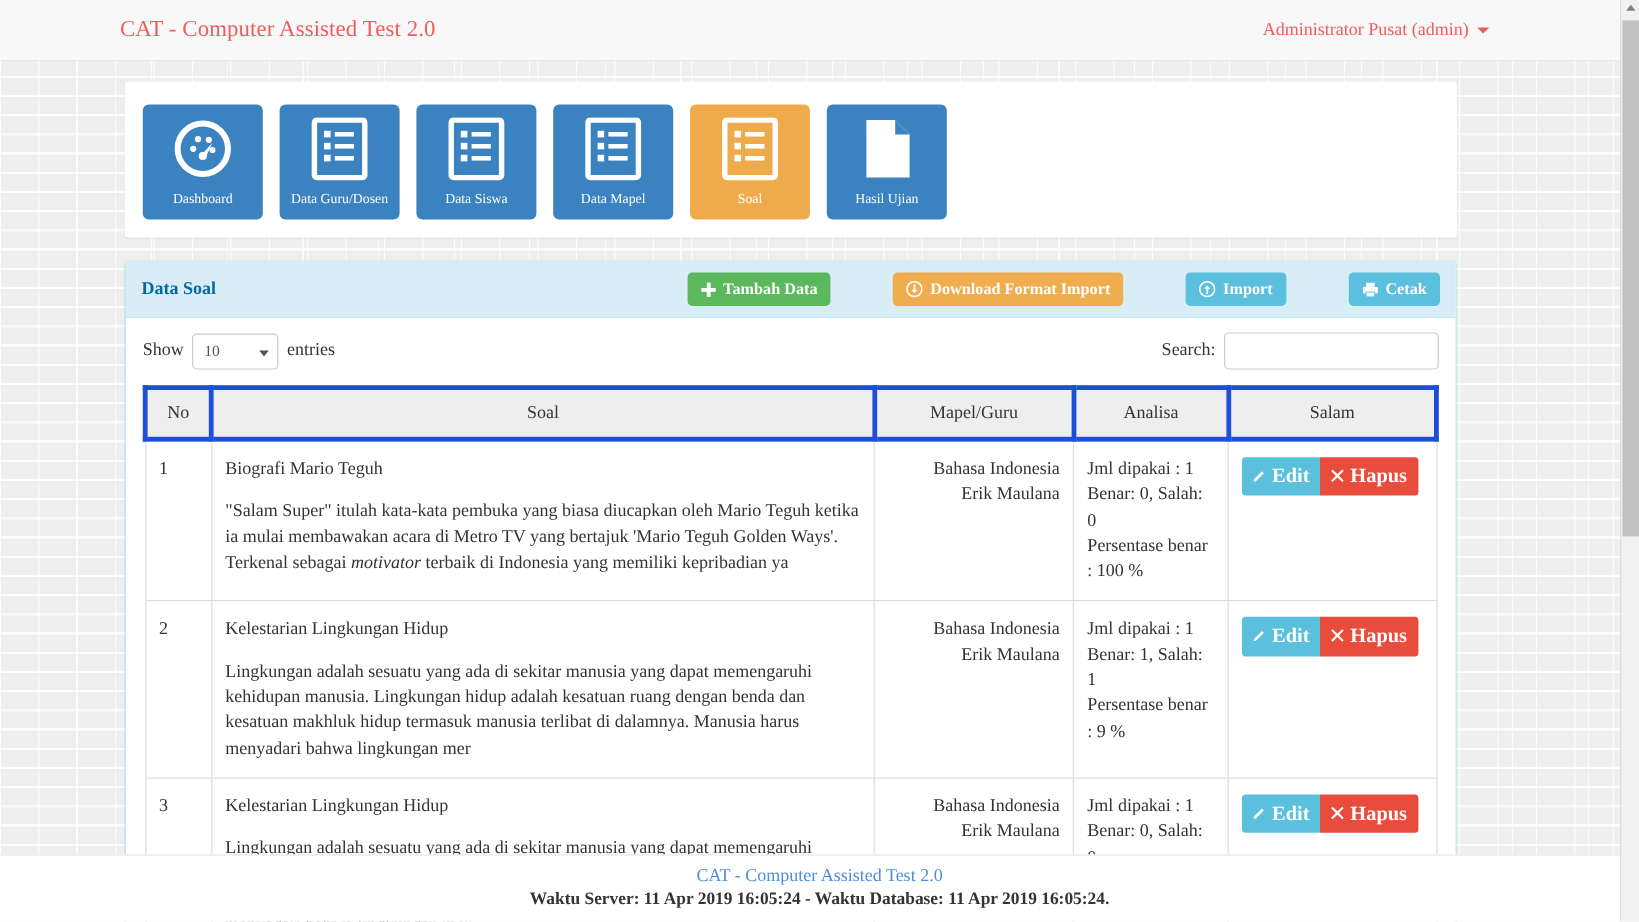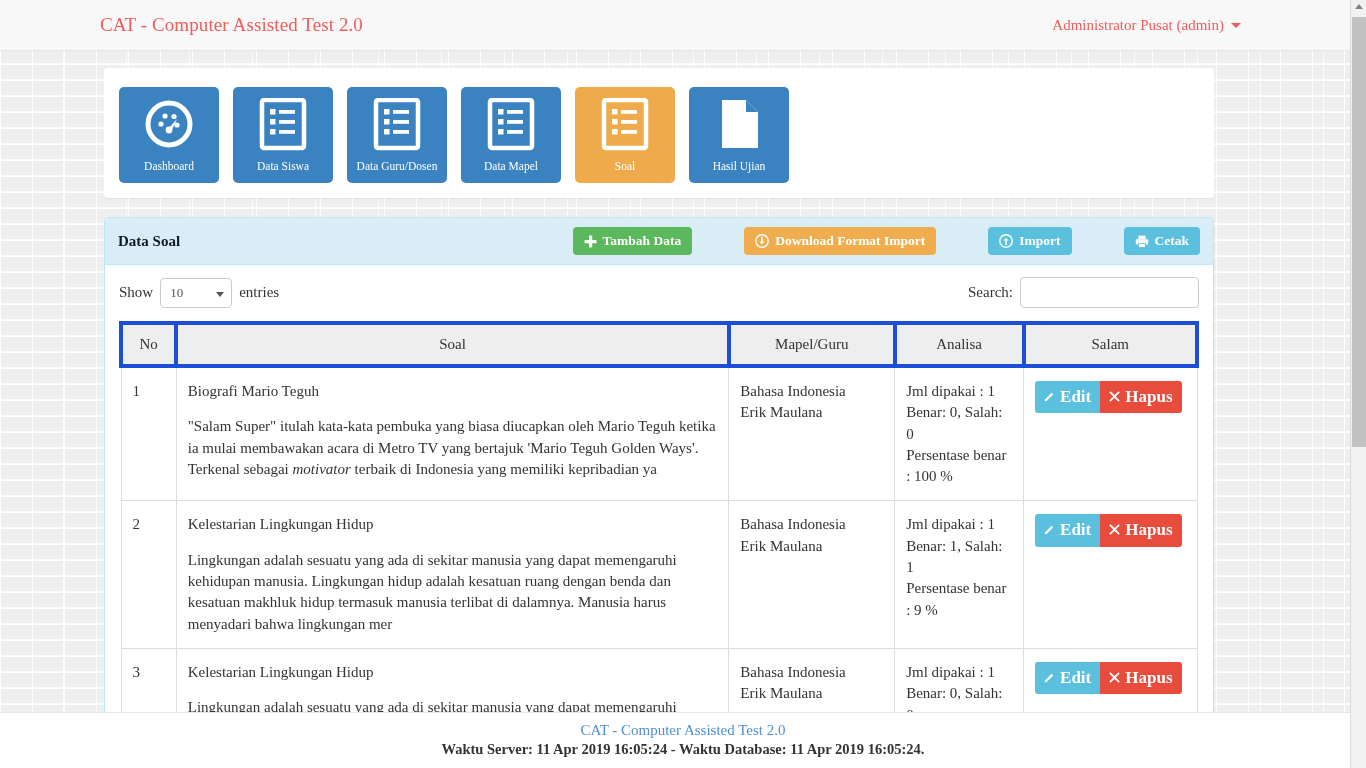--- a/index.html
+++ b/index.html
@@ -121,21 +121,21 @@
   .panel-heading {
     background: #d9edf7;
     border-bottom: 1px solid #bce8f1;
     border-radius: 3px 3px 0 0;
     padding: 9px 13px;
     display: flex;
     align-items: center;
     min-height: 41px;
   }
   .panel-title {
-    color: #0f172a;
+    color: #0369a1;
     font-size: 15px;
     font-weight: bold;
   }
   .panel-btns {
     margin-left: auto;
     display: flex;
     gap: 4px;
   }
   .btn {
     border: none;
@@ -223,21 +223,21 @@
     margin-top: 13px;
   }
   table.dt tbody td {
     border: 1px solid #dddddd;
     padding: 13px 11px;
     vertical-align: top;
     line-height: 1.42;
   }
   td.col-no { width: 54px; text-align: left; padding-left: 11px; }
   td.col-soal { width: 540px; }
-  td.col-mapel { width: 162px; }
+  td.col-mapel { width: 162px; text-align: right; }
   td.col-analisa { width: 126px; }
   td.col-aksi { width: 160px; }
   .soal-title { margin-bottom: 14px; }
   .soal-body { margin: 0; }
   .soal-body em { font-style: italic; }
   .mapel-line { display: block; }
   .analisa-line { display: block; }
 
   .aksi-group { display: inline-flex; }
   .btn-xs {
@@ -342,36 +342,36 @@
           <svg width="50" height="54" viewBox="0 0 50 54">
             <rect x="4" y="2" width="42" height="48" rx="2" fill="none" stroke="#ffffff" stroke-width="4.5"></rect>
             <rect x="12" y="11" width="5.5" height="5.5" fill="#ffffff"></rect>
             <rect x="21" y="12" width="16" height="3.8" fill="#ffffff"></rect>
             <rect x="12" y="21" width="5.5" height="5.5" fill="#ffffff"></rect>
             <rect x="21" y="22" width="16" height="3.8" fill="#ffffff"></rect>
             <rect x="12" y="31" width="5.5" height="5.5" fill="#ffffff"></rect>
             <rect x="21" y="32" width="16" height="3.8" fill="#ffffff"></rect>
           </svg>
         </span>
-        <span class="tile-label">Data Siswa</span>
+        <span class="tile-label">Data Guru/Dosen</span>
       </div>
 
       <div class="tile">
         <span>
           <svg width="50" height="54" viewBox="0 0 50 54">
             <rect x="4" y="2" width="42" height="48" rx="2" fill="none" stroke="#ffffff" stroke-width="4.5"></rect>
             <rect x="12" y="11" width="5.5" height="5.5" fill="#ffffff"></rect>
             <rect x="21" y="12" width="16" height="3.8" fill="#ffffff"></rect>
             <rect x="12" y="21" width="5.5" height="5.5" fill="#ffffff"></rect>
             <rect x="21" y="22" width="16" height="3.8" fill="#ffffff"></rect>
             <rect x="12" y="31" width="5.5" height="5.5" fill="#ffffff"></rect>
             <rect x="21" y="32" width="16" height="3.8" fill="#ffffff"></rect>
           </svg>
         </span>
-        <span class="tile-label">Data Guru/Dosen</span>
+        <span class="tile-label">Data Siswa</span>
       </div>
 
       <div class="tile">
         <span>
           <svg width="50" height="54" viewBox="0 0 50 54">
             <rect x="4" y="2" width="42" height="48" rx="2" fill="none" stroke="#ffffff" stroke-width="4.5"></rect>
             <rect x="12" y="11" width="5.5" height="5.5" fill="#ffffff"></rect>
             <rect x="21" y="12" width="16" height="3.8" fill="#ffffff"></rect>
             <rect x="12" y="21" width="5.5" height="5.5" fill="#ffffff"></rect>
             <rect x="21" y="22" width="16" height="3.8" fill="#ffffff"></rect>

